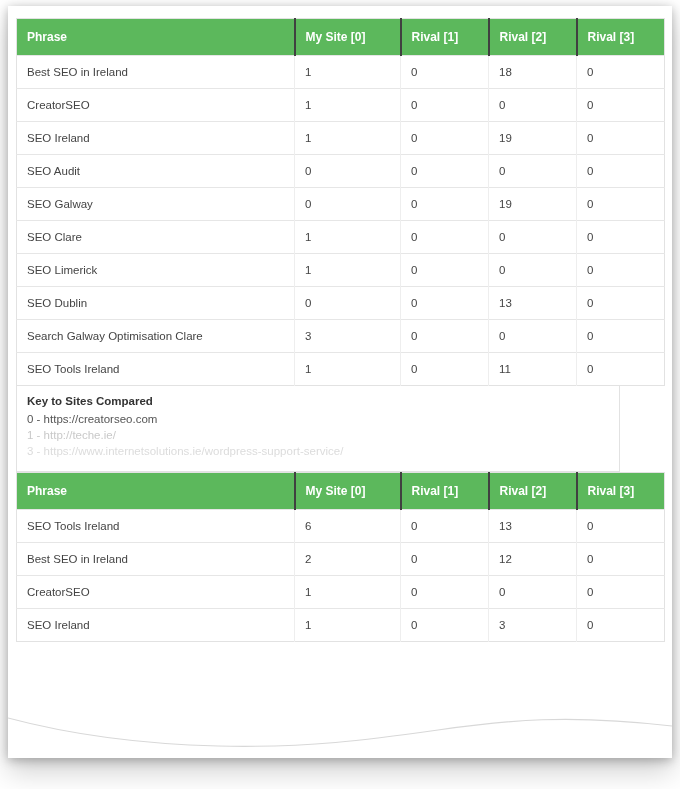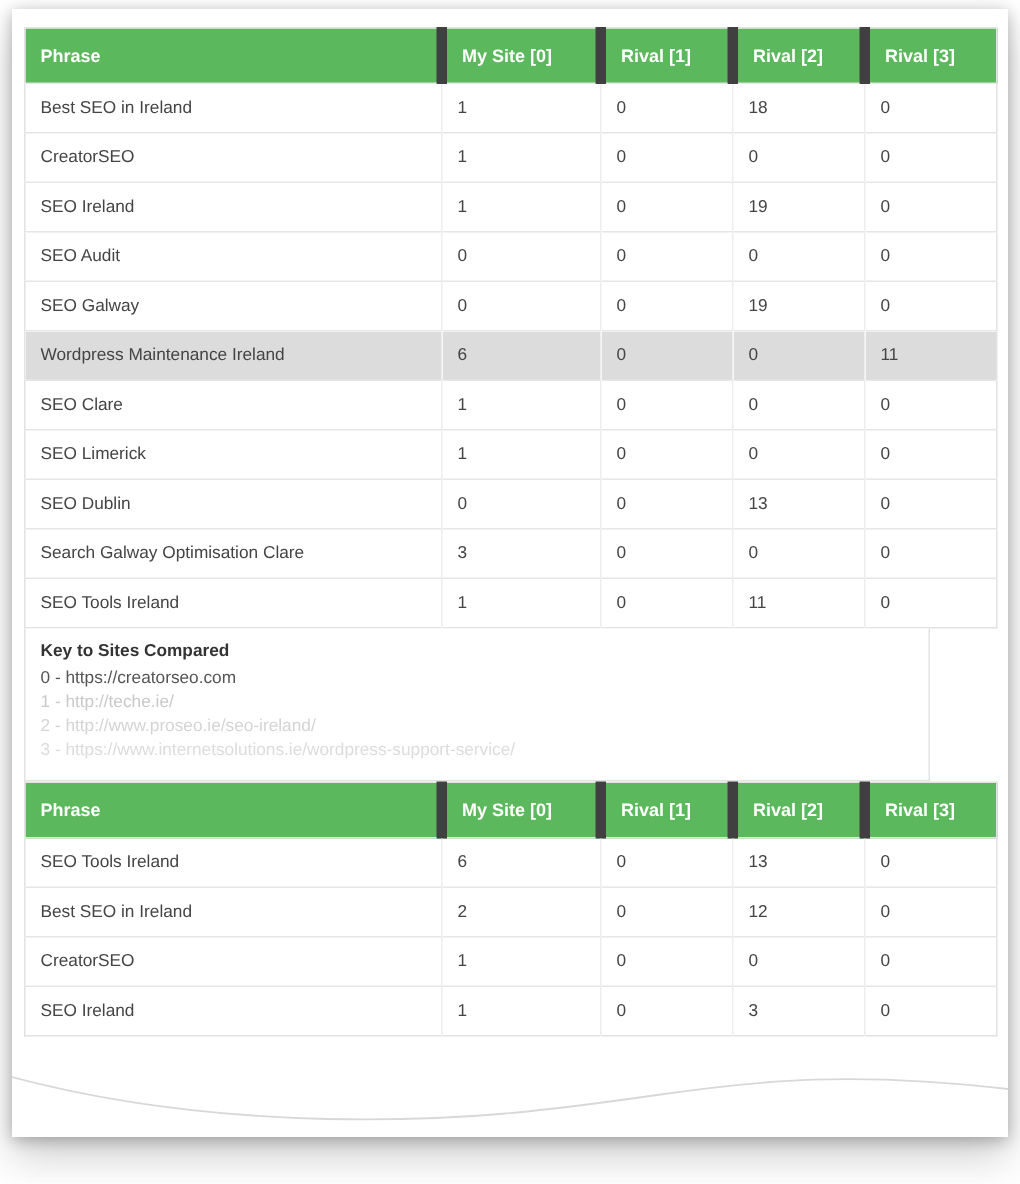--- a/index.html
+++ b/index.html
@@ -52,21 +52,21 @@
     background: #ffffff;
     border: 1px solid #e2e2e2;
   }
   table.report thead th {
     background: #5cb85c;
     color: #ffffff;
     font-size: 12px;
     font-weight: bold;
     text-align: left;
     padding: 11px 10px;
-    border-right: 7px solid #404040;
+    border-right: 2px solid #404040;
     white-space: nowrap;
   }
   table.report thead th:last-child { border-right: none; }
   table.report tbody td {
     padding: 10px 10px;
     border-top: 1px solid #e6e6e6;
     border-right: 1px solid #eeeeee;
     color: #444444;
     font-size: 11.5px;
     overflow: hidden;
@@ -163,27 +163,20 @@
               <td>0</td>
               <td>0</td>
             </tr>
             <tr>
               <td>SEO Galway</td>
               <td>0</td>
               <td>0</td>
               <td>19</td>
               <td>0</td>
             </tr>
-            <tr class="highlight">
-              <td>Wordpress Maintenance Ireland</td>
-              <td>6</td>
-              <td>0</td>
-              <td>0</td>
-              <td>11</td>
-            </tr>
             <tr>
               <td>SEO Clare</td>
               <td>1</td>
               <td>0</td>
               <td>0</td>
               <td>0</td>
             </tr>
             <tr>
               <td>SEO Limerick</td>
               <td>1</td>
@@ -212,21 +205,20 @@
               <td>11</td>
               <td>0</td>
             </tr>
           </tbody>
       </table>
 
       <div class="key-box">
         <div class="key-title">Key to Sites Compared</div>
         <div class="key-line">0 - https://creatorseo.com</div>
         <div class="key-line faded-1">1 - http://teche.ie/</div>
-        <div class="key-line faded-2">2 - http://www.proseo.ie/seo-ireland/</div>
         <div class="key-line faded-3">3 - https://www.internetsolutions.ie/wordpress-support-service/</div>
       </div>
 
 
       <table class="report">
         <colgroup>
           <col class="c-phrase">
             <col class="c-my">
             <col class="c-r1">
             <col class="c-r2">

